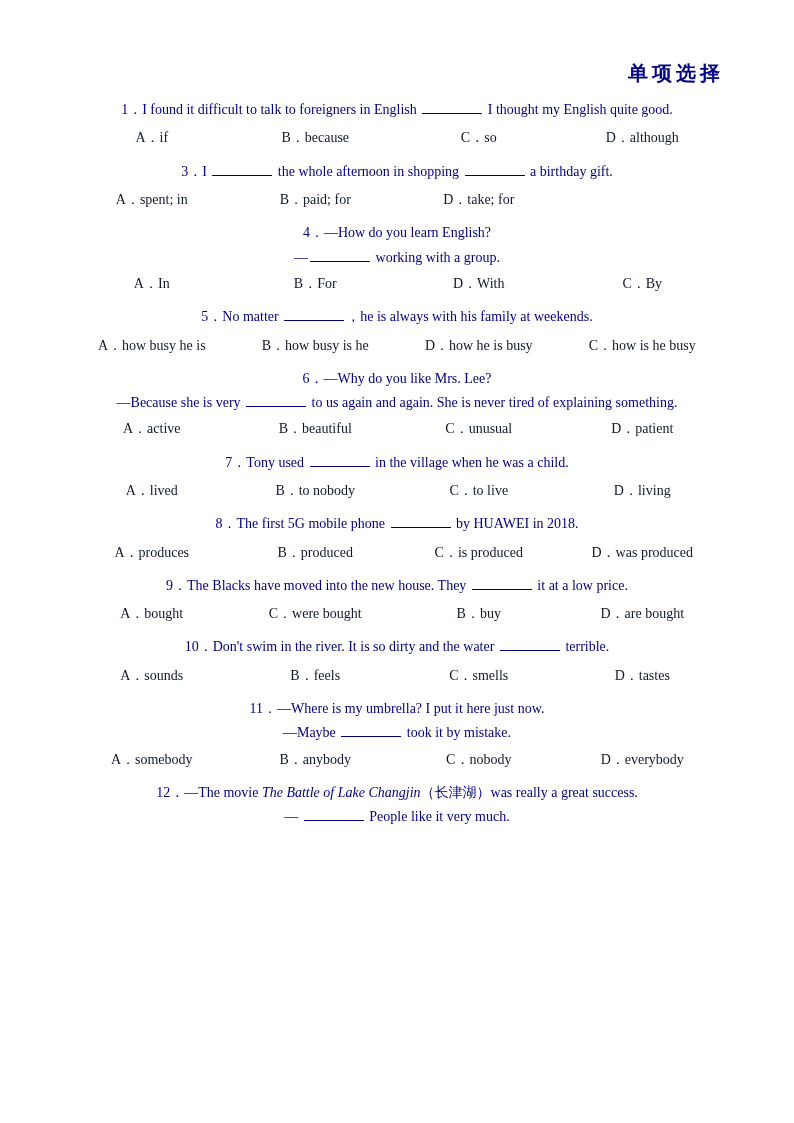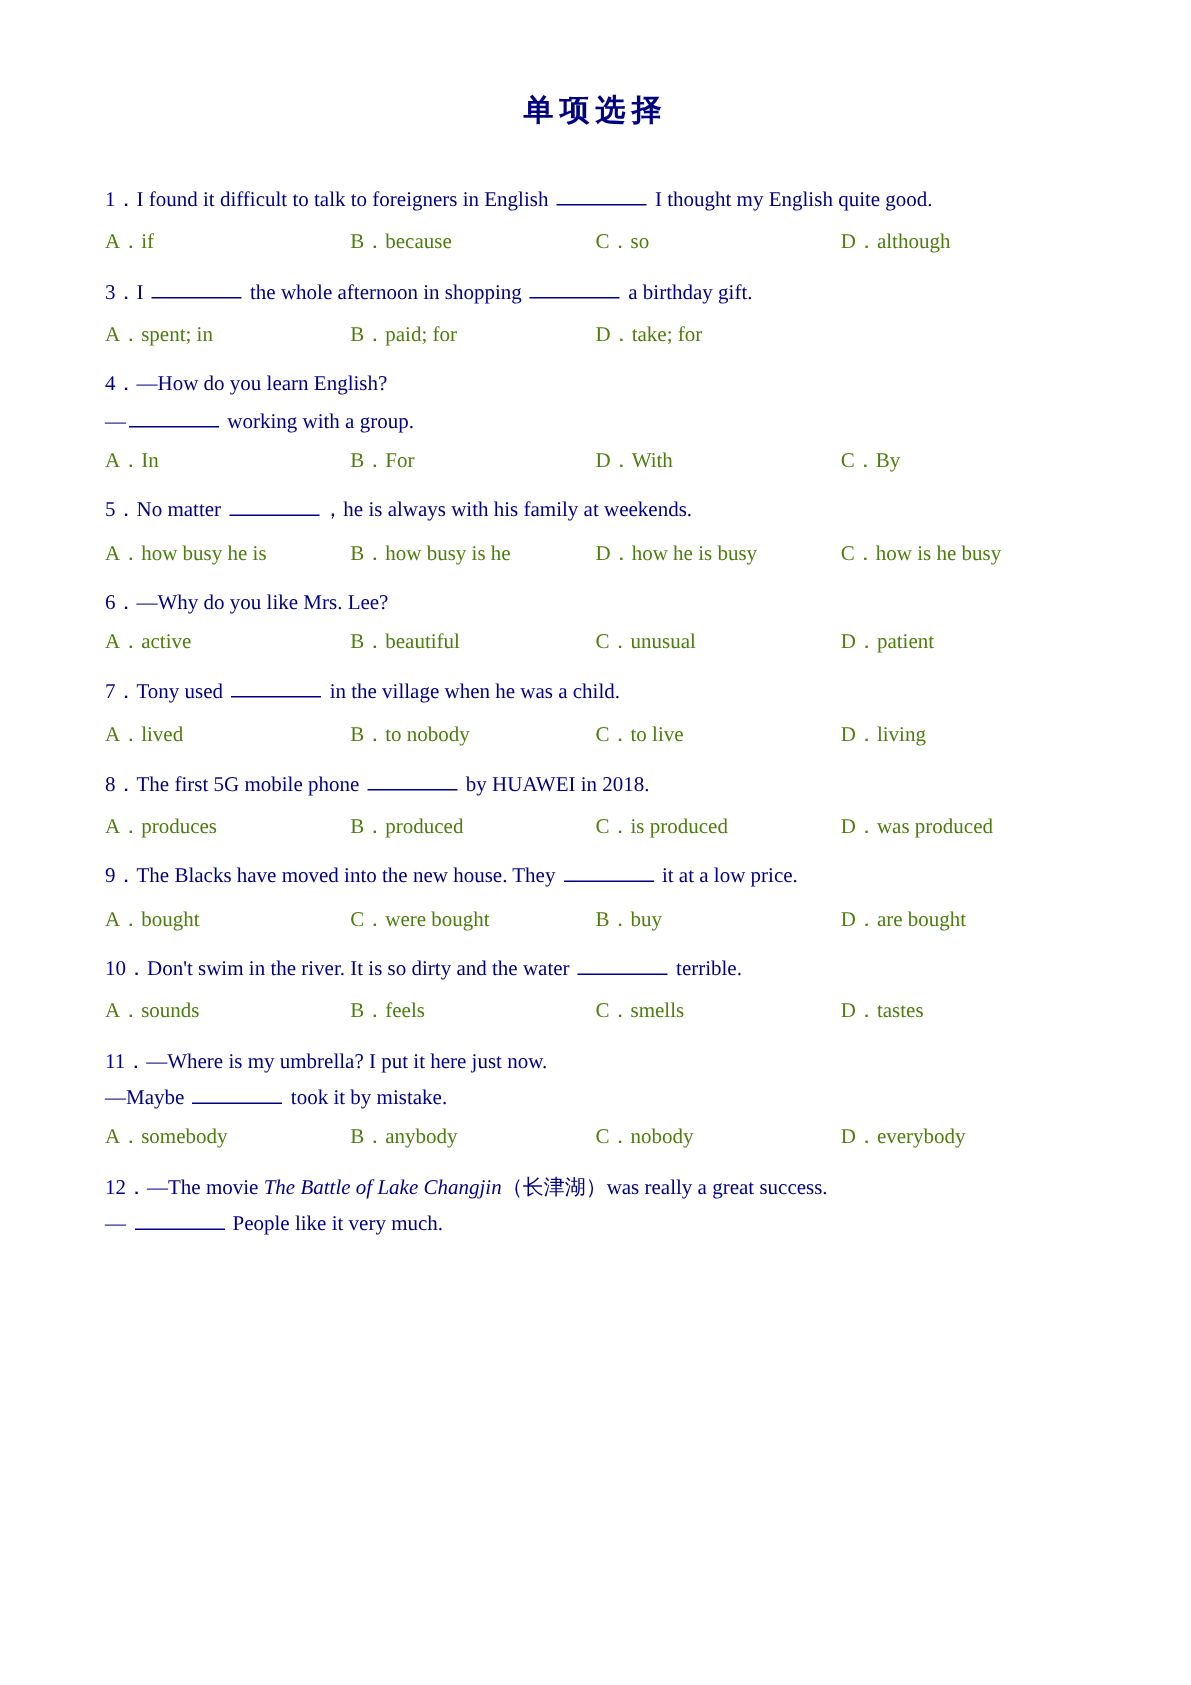--- a/index.html
+++ b/index.html
@@ -12,44 +12,45 @@
       background: #ffffff;
       font-family: "Times New Roman", "SimSun", serif;
       font-size: 14px;
       color: #000080;
       width: 794px;
       min-height: 1123px;
       padding: 60px 70px;
     }
 
     .page-title {
-      text-align: center;
+      text-align: right;
       font-size: 20px;
       font-weight: bold;
       color: #000080;
-      margin-bottom: 36px;
+      margin-bottom: 12px;
       letter-spacing: 4px;
     }
 
     .question-block {
       margin-bottom: 10px;
+      text-align: center;
     }
 
     .question-stem {
       margin-bottom: 4px;
       line-height: 1.6;
       color: #000080;
     }
 
     .options-row {
       display: flex;
       flex-wrap: wrap;
       gap: 0;
       margin-bottom: 6px;
-      color: #4d7c0f;
+      color: #0f172a;
     }
 
     .option {
       width: 25%;
       line-height: 1.8;
     }
 
     .blank {
       display: inline-block;
       border-bottom: 1px solid #000080;
@@ -116,20 +117,21 @@
     <div class="options-row">
       <div class="option">A．how busy he is</div>
       <div class="option">B．how busy is he</div>
       <div class="option">D．how he is busy</div>
       <div class="option">C．how is he busy</div>
     </div>
   </div>
 
   <div class="question-block">
     <div class="question-stem dialog-line">6．—Why do you like Mrs. Lee?</div>
+    <div class="question-stem dialog-line">—Because she is very <span class="blank"></span> to us again and again. She is never tired of explaining something.</div>
     <div class="options-row">
       <div class="option">A．active</div>
       <div class="option">B．beautiful</div>
       <div class="option">C．unusual</div>
       <div class="option">D．patient</div>
     </div>
   </div>
 
   <div class="question-block">
     <div class="question-stem">

